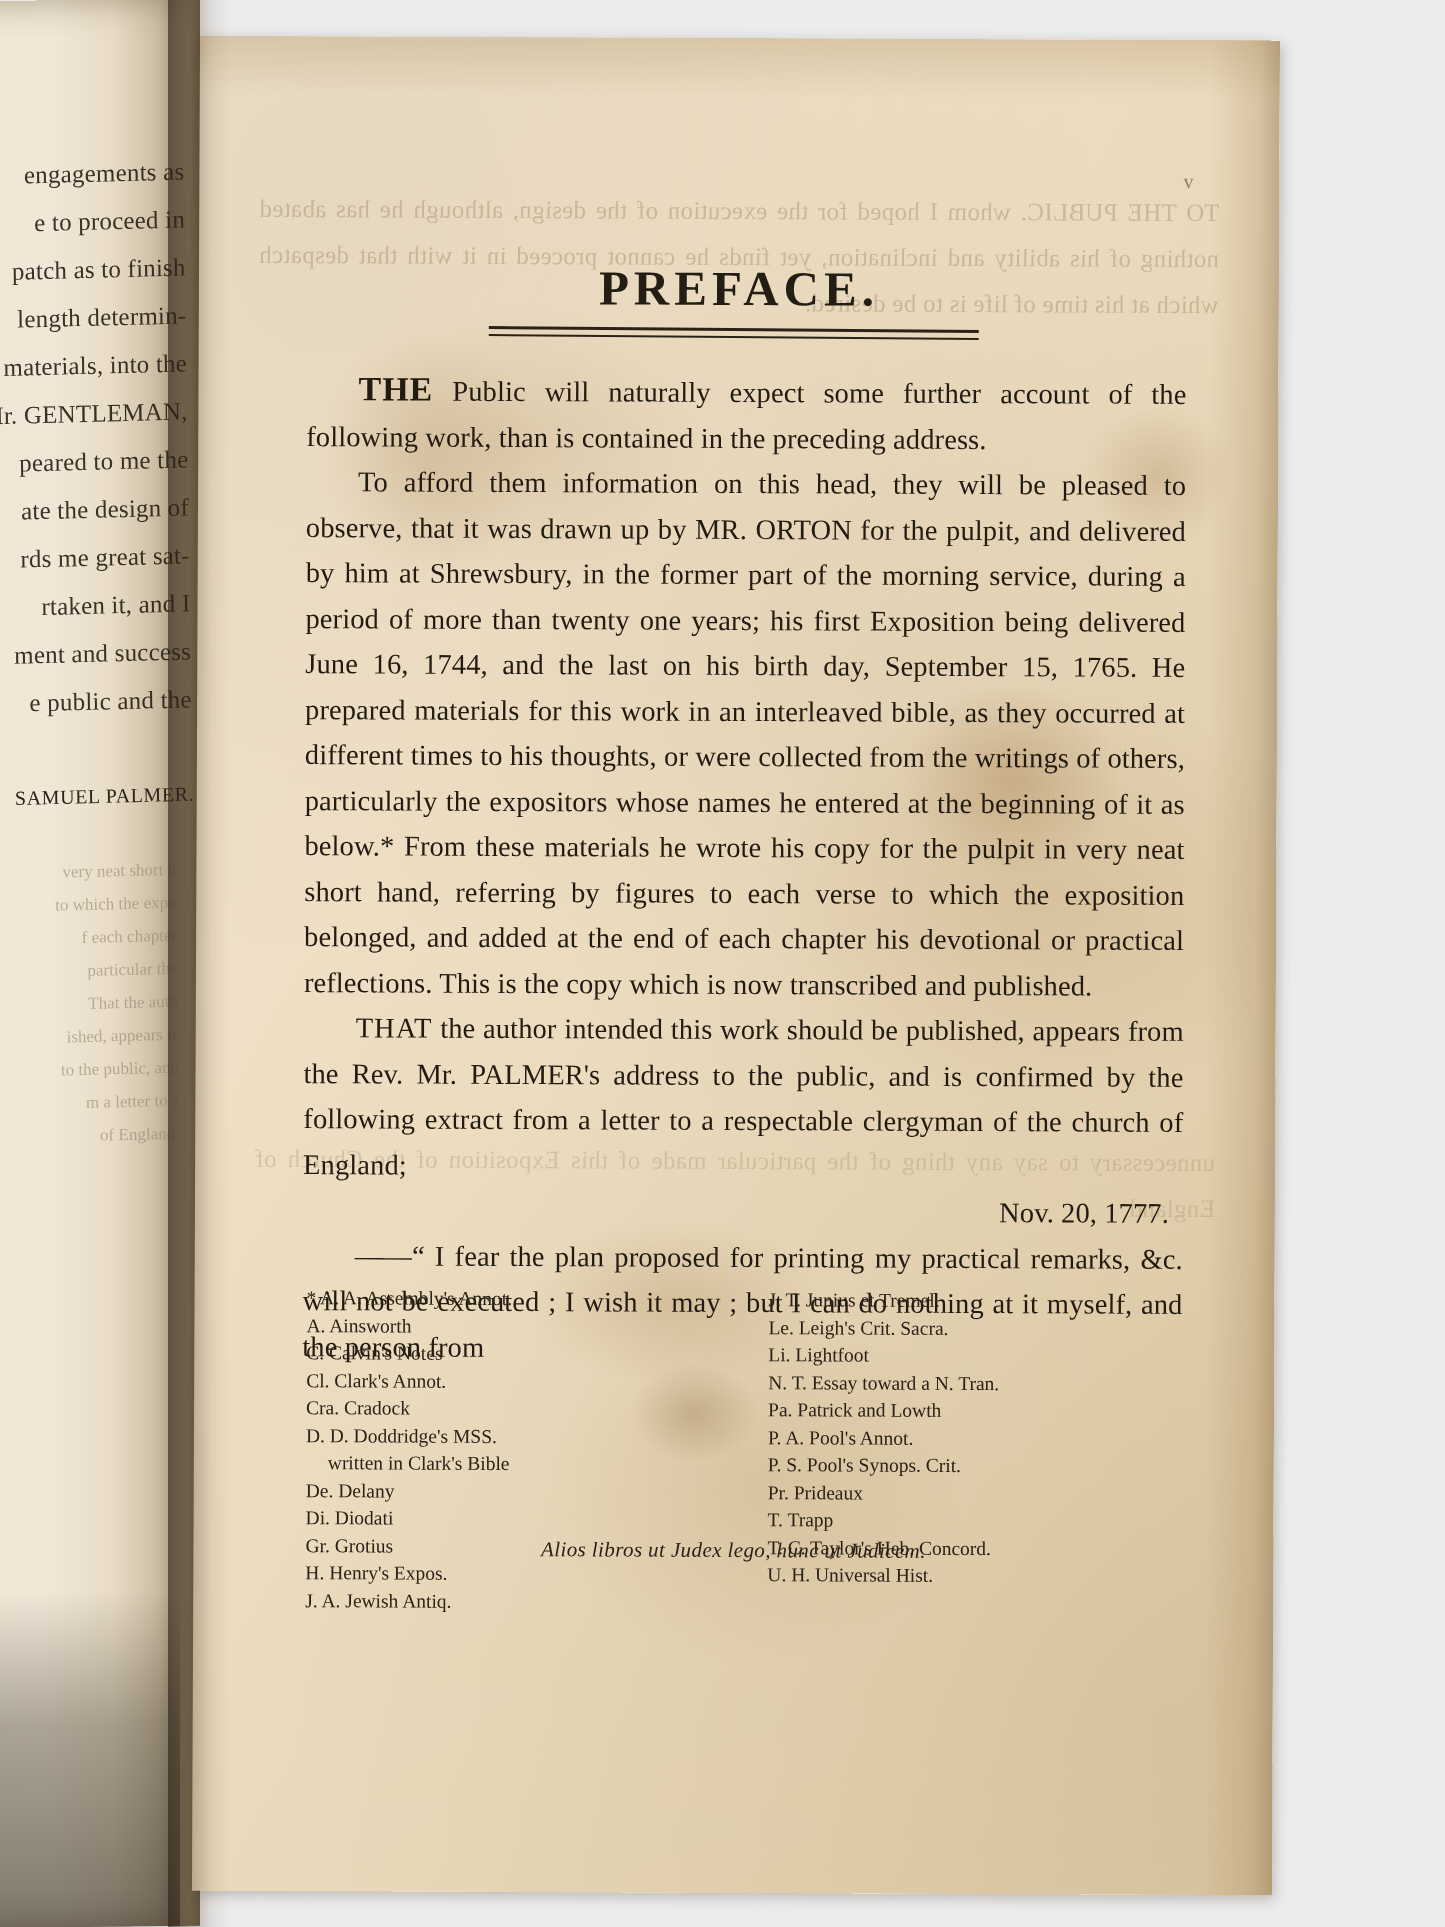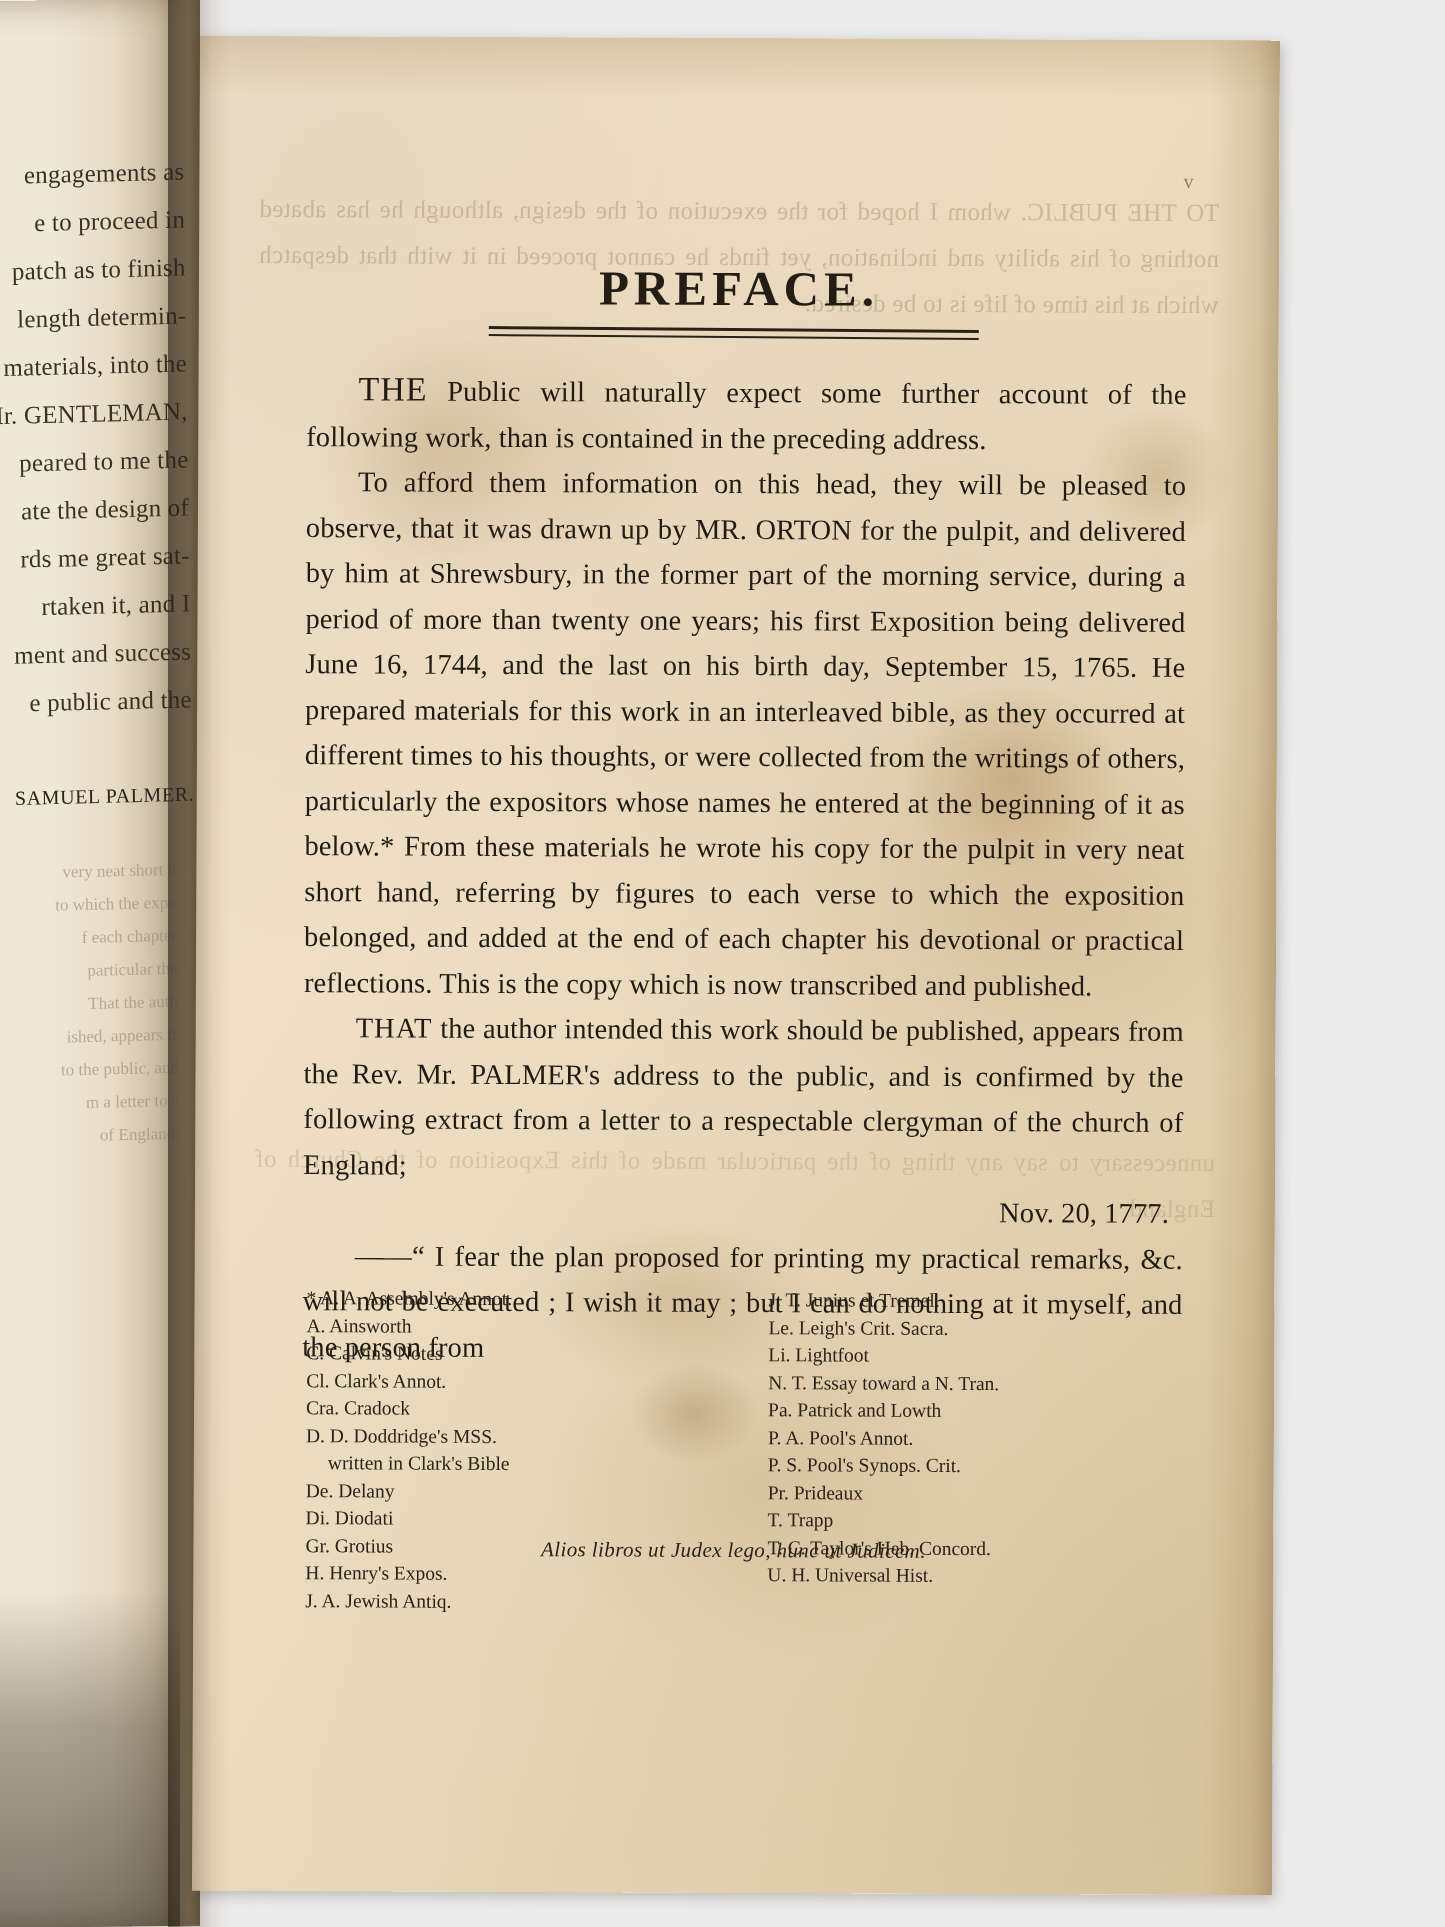--- a/index.html
+++ b/index.html
@@ -277,21 +277,21 @@
 
     <div class="content">
 
       <div class="folio">v</div>
 
       <h1 class="preface-title">PREFACE.</h1>
       <div class="rule"></div>
 
       <div class="body-text">
         <p>
-          <span class="smallcaps" style="font-size:34px;">THE</span><span> Public will naturally expect some further account of the following work, than is contained in the preceding address.</span>
+          <span class="smallcaps" style="font-size:34px;font-weight:bold;">THE</span><span> Public will naturally expect some further account of the following work, than is contained in the preceding address.</span>
         </p>
         <p>To afford them information on this head, they will be pleased to observe, that it was drawn up by MR. ORTON for the pulpit, and delivered by him at Shrewsbury, in the former part of the morning service, during a period of more than twenty one years; his first Exposition being delivered June 16, 1744, and the last on his birth day, September 15, 1765. He prepared materials for this work in an interleaved bible, as they occurred at different times to his thoughts, or were collected from the writings of others, particularly the expositors whose names he entered at the beginning of it as below.* From these materials he wrote his copy for the pulpit in very neat short hand, referring by figures to each verse to which the exposition belonged, and added at the end of each chapter his devotional or practical reflections. This is the copy which is now transcribed and published.</p>
         <p>
           <span class="smallcaps">THAT</span><span> the author intended this work should be published, appears from the Rev. Mr. PALMER's address to the public, and is confirmed by the following extract from a letter to a respectable clergyman of the church of England;</span>
         </p>
         <p class="dateline">Nov. 20, 1777.</p>
         <p>——“ I fear the plan proposed for printing my practical remarks, &amp;c. will not be executed ; I wish it may ; but I can do nothing at it myself, and the person from</p>
       </div>
 
       <div class="notes">

